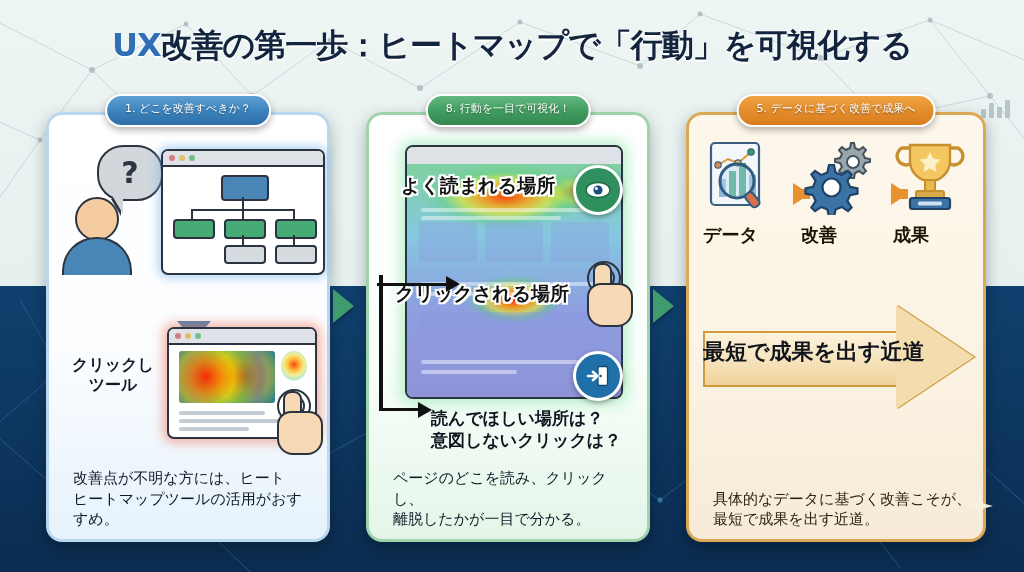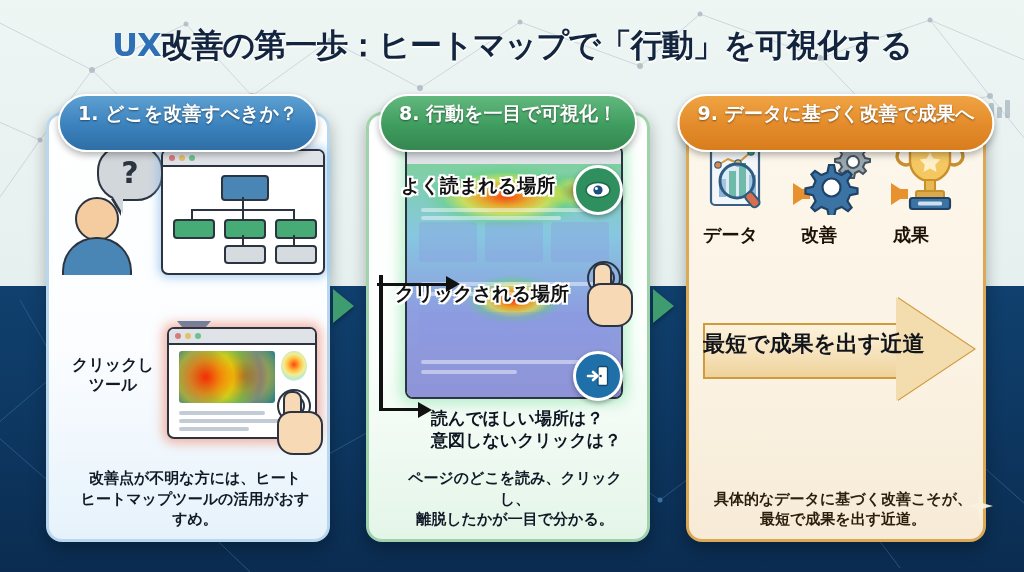--- a/index.html
+++ b/index.html
@@ -38,36 +38,36 @@
     border:3px solid #b9d8ef;box-shadow:0 6px 16px rgba(0,0,0,.28);}
   #panel2{left:366px;}
   #panel2 .body{background:linear-gradient(180deg,#ffffff 0%,#fbfffc 55%,#e4f5e8 100%);
     border:3px solid #9fd3ac;box-shadow:0 6px 16px rgba(0,0,0,.28);}
   #panel3{left:686px;width:300px;}
   #panel3 .body{background:linear-gradient(180deg,#fdf7ec 0%,#fbf3e4 55%,#f7ebd7 100%);
     border:3px solid #dba855;box-shadow:0 6px 16px rgba(0,0,0,.3);}
 
   .badge{
     position:absolute;top:-18px;left:50%;transform:translateX(-50%);
-    padding:5px 18px 23px;border-radius:999px;white-space:nowrap;
-    font-size:19px;font-weight:700;color:#fff;
+    padding:5px 18px 9px;border-radius:999px;white-space:nowrap;
+    font-size:11px;font-weight:400;color:#fff;
     text-shadow:0 1px 2px rgba(0,0,0,.45);
     box-shadow:0 3px 7px rgba(0,0,0,.3);
     z-index:6;
   }
   #panel1 .badge{background:linear-gradient(180deg,#5d9fd1 0%,#3b82bd 55%,#2f6ea6 100%);
     border:2px solid #ffffff;}
   #panel2 .badge{background:linear-gradient(180deg,#62b87e 0%,#3f9c5f 55%,#35874f 100%);
     border:2px solid #ffffff;}
   #panel3 .badge{background:linear-gradient(180deg,#f0a343 0%,#e38b2a 55%,#d87d1d 100%);
     border:2px solid #ffffff;}
 
   
-  .foot{position:absolute;left:24px;right:10px;bottom:10px;text-align:center;
-    font-size:15px;font-weight:700;line-height:1.35;color:#101a26;}
+  .foot{position:absolute;left:24px;right:10px;bottom:10px;text-align:left;
+    font-size:15px;font-weight:400;line-height:1.35;color:#101a26;}
   #panel3 .foot{color:#2a1e0c;}
 
   
   .conn{position:absolute;top:289px;width:0;height:0;
     border-top:17px solid transparent;border-bottom:17px solid transparent;
     border-left:21px solid #3f9c6e;z-index:7;
     filter:drop-shadow(0 2px 2px rgba(0,0,0,.35));}
   #conn1{left:333px;}
   #conn2{left:653px;}
 
@@ -168,21 +168,21 @@
   
   .p3-flow{position:absolute;left:0;top:24px;width:100%;height:130px;}
   .flow-item{position:absolute;text-align:left;width:86px;}
   .flow-label{margin-top:4px;font-size:18px;font-weight:700;color:#1c1205;}
   .flow-arrow{position:absolute;top:44px;width:0;height:0;
     border-top:11px solid transparent;border-bottom:11px solid transparent;
     border-left:17px solid #e8912f;}
   .flow-arrow:before{content:"";position:absolute;left:-14px;top:-5px;width:14px;height:10px;
     background:#e8912f;}
 
-  .bigarrow{position:absolute;left:14px;top:182px;width:272px;height:104px;}
+  .bigarrow{position:absolute;left:14px;top:190px;width:272px;height:104px;}
   .bigarrow .shaft{position:absolute;left:0;top:26px;width:196px;height:52px;
     background:linear-gradient(180deg,#fdf3dd 0%,#f6e2bb 55%,#eed29a 100%);
     border:2.5px solid #d09a3e;border-right:none;}
   .bigarrow .head{position:absolute;left:193px;top:0;width:0;height:0;
     border-top:52px solid transparent;border-bottom:52px solid transparent;
     border-left:78px solid #f3dcae;filter:drop-shadow(2px 0 0 #d09a3e);}
   .bigarrow .txt{position:absolute;left:0;top:32px;width:210px;text-align:center;
     font-size:22px;font-weight:700;color:#12161c;white-space:nowrap;}
 
   .sparkle{position:absolute;width:26px;height:38px;
@@ -465,16 +465,16 @@
         <div class="txt">最短で成果を出す近道</div>
       </div>
 
       <div class="sparkle" style="right:-10px;bottom:14px;"></div>
 
       <div class="foot">
         <div>具体的なデータに基づく改善こそが、</div>
         <div>最短で成果を出す近道。</div>
       </div>
     </div>
-    <div class="badge">9. データに基づく改善で成果へ</div>
+    <div class="badge">5. データに基づく改善で成果へ</div>
   </div>
 
 </div>
 
 </body></html>

